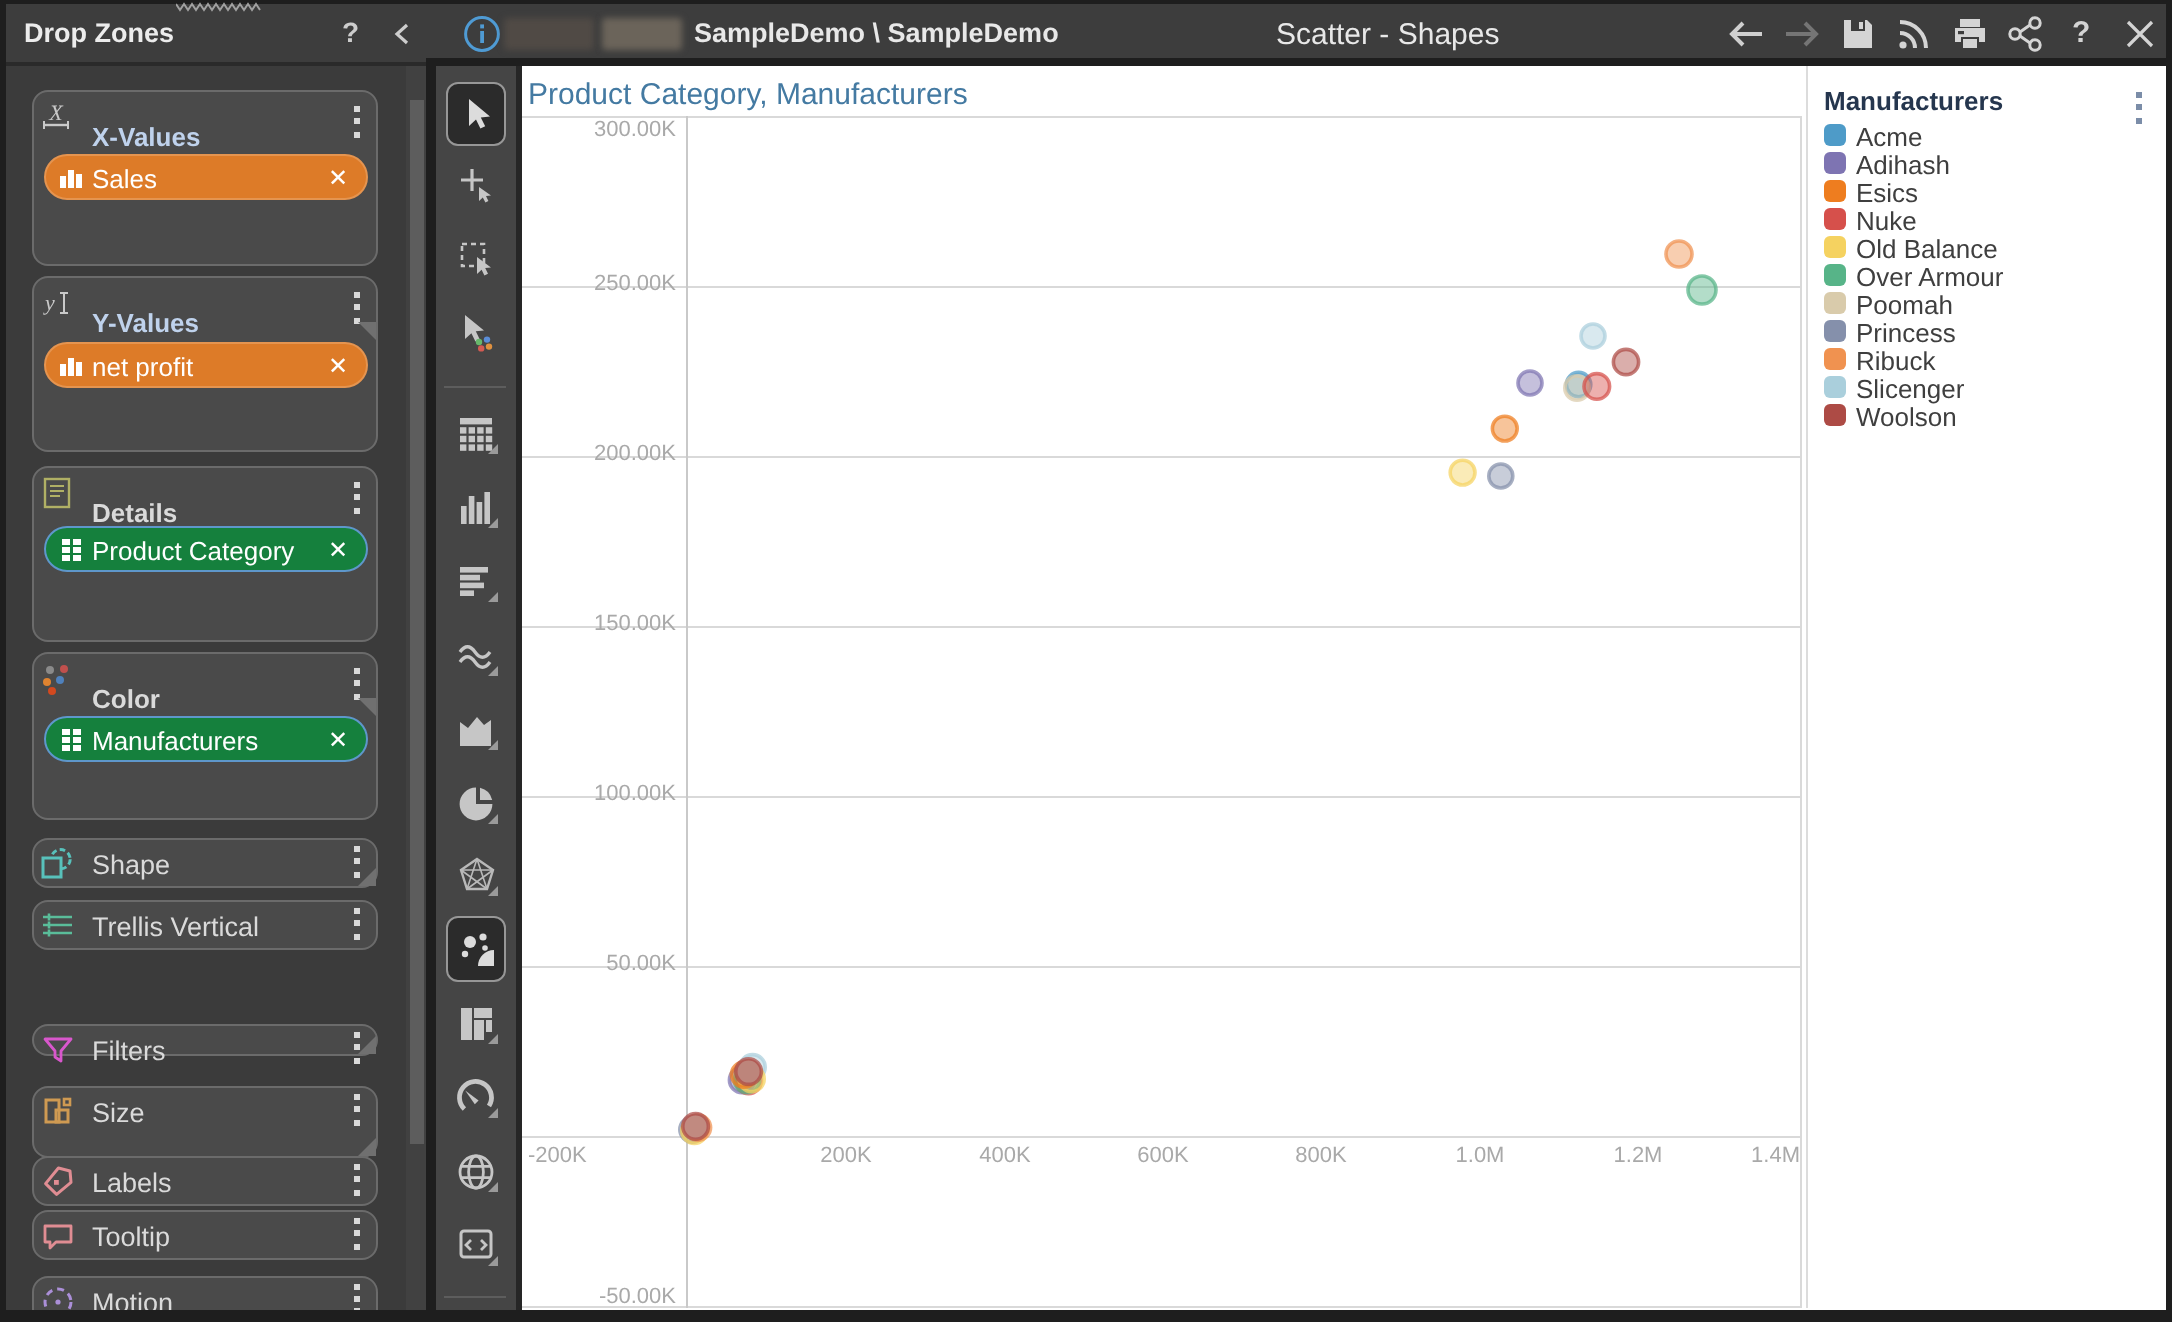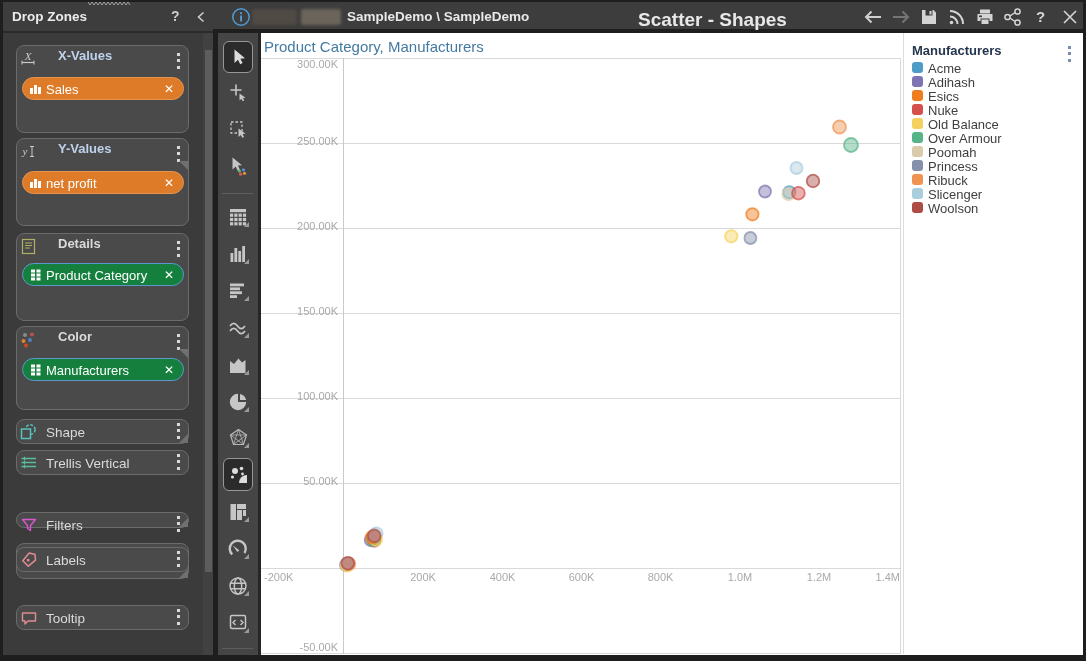--- a/index.html
+++ b/index.html
@@ -7,21 +7,21 @@
        background:#1e1e1e;font-family:"Liberation Sans",sans-serif;}
   .abs{position:absolute;}
   
   #topbar{left:213px;top:2px;width:870px;height:27px;background:#3d3d3d;}
   
   #sidehead{left:3px;top:2px;width:210px;height:29px;background:#3d3d3d;border-bottom:2px solid #2a2a2a;}
   #sidebody{left:3px;top:33px;width:210px;height:622px;background:#3b3b3b;overflow:hidden;}
   .panel{position:absolute;left:13px;width:173px;background:#4a4a4a;
          border:1px solid #6b6b6b;border-radius:8px;box-sizing:border-box;}
   .plabel{position:absolute;left:29px;top:5px;font-size:13.5px;font-weight:normal;color:#dadada;white-space:nowrap;}
-  .panel .phb{font-weight:bold;font-size:13px;top:2px;margin-left:12px;}
+  .panel .phb{font-weight:bold;font-size:13px;top:15px;}
   .plabel.blue{color:#bfd2ec;}
   .picon{position:absolute;left:2px;top:3px;width:20px;height:20px;}
   .pmenu{position:absolute;right:8px;top:7px;width:3px;}
   .pmenu i{display:block;width:3px;height:3px;background:#d9d9d9;margin-bottom:3.4px;}
   .chip{position:absolute;left:5px;top:31px;width:162px;height:23px;border-radius:12px;
         box-sizing:border-box;}
   .chip.orange{background:#dd7b28;border:1px solid #e5944f;}
   .chip.blue{background:#15803d;border:1px solid #5e97cb;}
   .chiptext{position:absolute;left:23px;top:4px;font-size:13px;color:#fff;white-space:nowrap;}
   .chipx{position:absolute;right:9px;top:4px;font-size:12px;color:#fff;}
@@ -42,21 +42,21 @@
 <div class="abs" id="topbar">
 
   <svg class="abs" style="left:18px;top:5px;" width="20" height="20" viewBox="0 0 20 20">
     <circle cx="10" cy="10" r="8.2" fill="none" stroke="#4f9bd4" stroke-width="1.5"></circle>
     <rect x="9.1" y="8.5" width="1.9" height="6" fill="#4f9bd4"></rect>
     <rect x="9.1" y="5.2" width="1.9" height="2" fill="#4f9bd4"></rect>
   </svg>
   <div class="abs" style="left:39px;top:7px;width:45px;height:16px;background:#504a45;border-radius:2px;filter:blur(1.5px);"></div>
   <div class="abs" style="left:88px;top:7px;width:40px;height:16px;background:#6b645a;border-radius:2px;filter:blur(1.5px);"></div>
   <div class="abs" style="left:134px;top:7px;font-size:13.5px;font-weight:bold;color:#e8e8e8;white-space:nowrap;">SampleDemo \ SampleDemo</div>
-  <div class="abs" style="left:425px;top:7px;font-size:19px;font-weight:bold;color:#e8e8e8;white-space:nowrap;">Scatter - Shapes</div>
+  <div class="abs" style="left:425px;top:7px;font-size:15px;font-weight:normal;color:#e8e8e8;white-space:nowrap;">Scatter - Shapes</div>
 
   <svg class="abs" style="left:650px;top:5px;" width="20" height="20" viewBox="0 0 20 20">
     <path d="M18 10 H3 M8.5 4.5 L3 10 L8.5 15.5" fill="none" stroke="#cfcfcf" stroke-width="2"></path>
   </svg>
   <svg class="abs" style="left:678px;top:5px;" width="20" height="20" viewBox="0 0 20 20">
     <path d="M2 10 H17 M11.5 4.5 L17 10 L11.5 15.5" fill="none" stroke="#757575" stroke-width="2"></path>
   </svg>
   <svg class="abs" style="left:706px;top:5px;" width="20" height="20" viewBox="0 0 20 20">
     <path d="M3 3 H14.5 L17 5.5 V17 H3 Z" fill="#d4d4d4"></path>
     <rect x="6.5" y="3" width="7" height="5.5" fill="#3d3d3d"></rect>
@@ -250,37 +250,49 @@
       <rect x="13" y="3.5" width="3" height="3" fill="none" stroke="#cf9a52" stroke-width="1.3"></rect>
     </svg></div>
     <div class="plabel">Size</div>
     <div class="pmenu" style="top:3px;">
         <i></i>
         <i></i>
         <i></i>
       </div>
     <div class="grip" style="bottom:0;border-width:0 0 9px 9px;border-color:transparent transparent #707070 transparent;"></div>
   </div>
-  <div class="panel" style="top:514px;height:25px;padding-left:44px;">
+  <div class="panel" style="top:545px;height:25px;padding-left:44px;">
     <div class="picon" style="top:2px;"><svg width="20" height="20" viewBox="0 0 20 20">
       <path d="M10.2 3 L16 4.5 L16.5 10.2 L9.3 16.2 L3.8 10.8 Z" fill="none" stroke="#e08d93" stroke-width="1.5" stroke-linejoin="round"></path>
       <rect x="8" y="9" width="2.4" height="2.4" fill="#e08d93"></rect>
     </svg></div>
     <div class="plabel">Labels</div>
     <div class="pmenu" style="top:3px;">
         <i></i>
         <i></i>
         <i></i>
       </div>
   </div>
   <div class="panel" style="top:572px;height:25px;">
     <div class="picon" style="top:2px;"><svg width="20" height="20" viewBox="0 0 20 20">
       <path d="M3.5 5 H16.5 V13 H9 L6 16 V13 H3.5 Z" fill="none" stroke="#e08d93" stroke-width="1.4" stroke-linejoin="round"></path>
     </svg></div>
     <div class="plabel">Tooltip</div>
+    <div class="pmenu" style="top:3px;">
+        <i></i>
+        <i></i>
+        <i></i>
+      </div>
+  </div>
+  <div class="panel" style="top:604.5px;height:25px;">
+    <div class="picon" style="top:2px;"><svg width="20" height="20" viewBox="0 0 20 20">
+      <circle cx="10" cy="10" r="6.5" fill="none" stroke="#ab8fd8" stroke-width="1.5" stroke-dasharray="3.5 2.5"></circle>
+      <circle cx="10" cy="10" r="1.3" fill="#ab8fd8"></circle>
+    </svg></div>
+    <div class="plabel">Motion</div>
     <div class="pmenu" style="top:3px;">
         <i></i>
         <i></i>
         <i></i>
       </div>
   </div>
 
   <div class="abs" style="left:200px;top:0;width:10px;height:622px;background:#414141;"></div>
   <div class="abs" style="left:201.5px;top:17px;width:7px;height:522px;background:#5d5d5d;"></div>
 </div>

